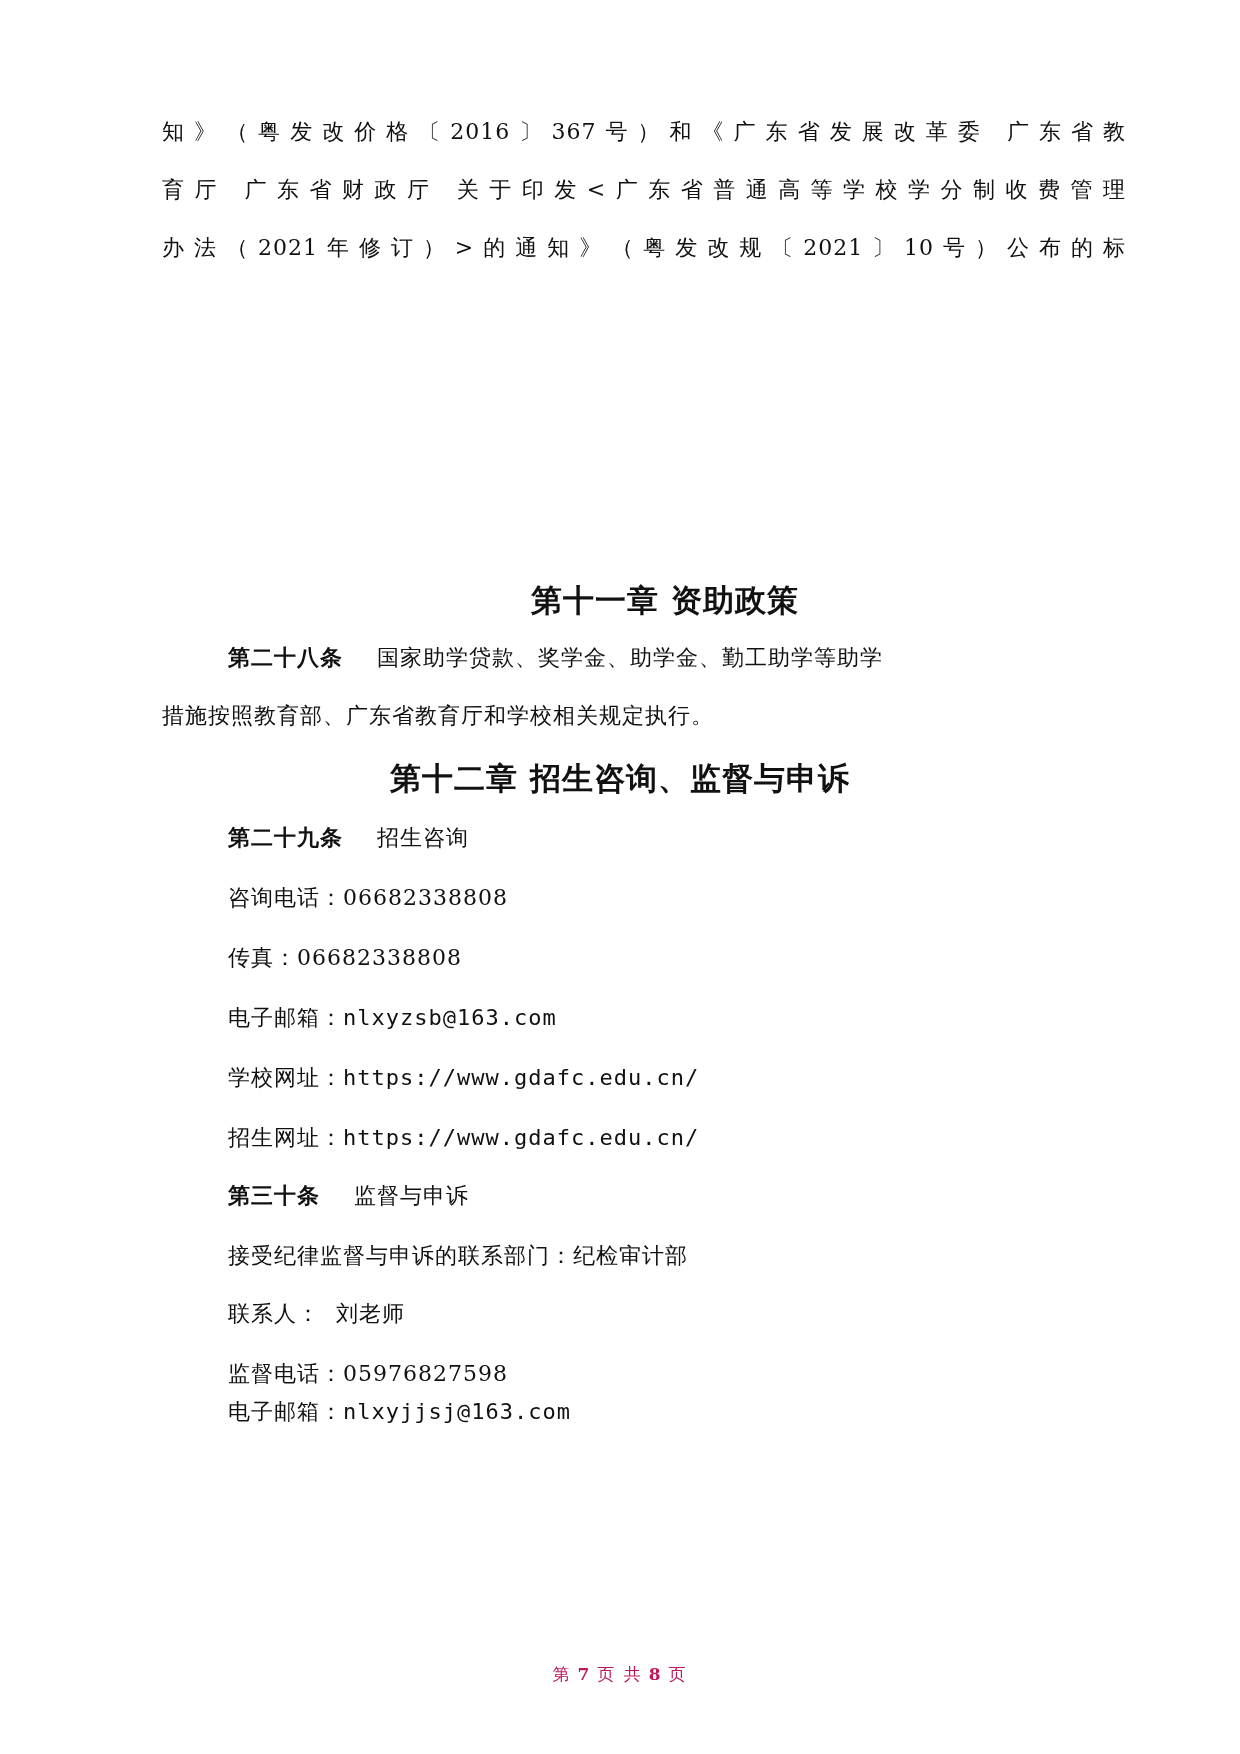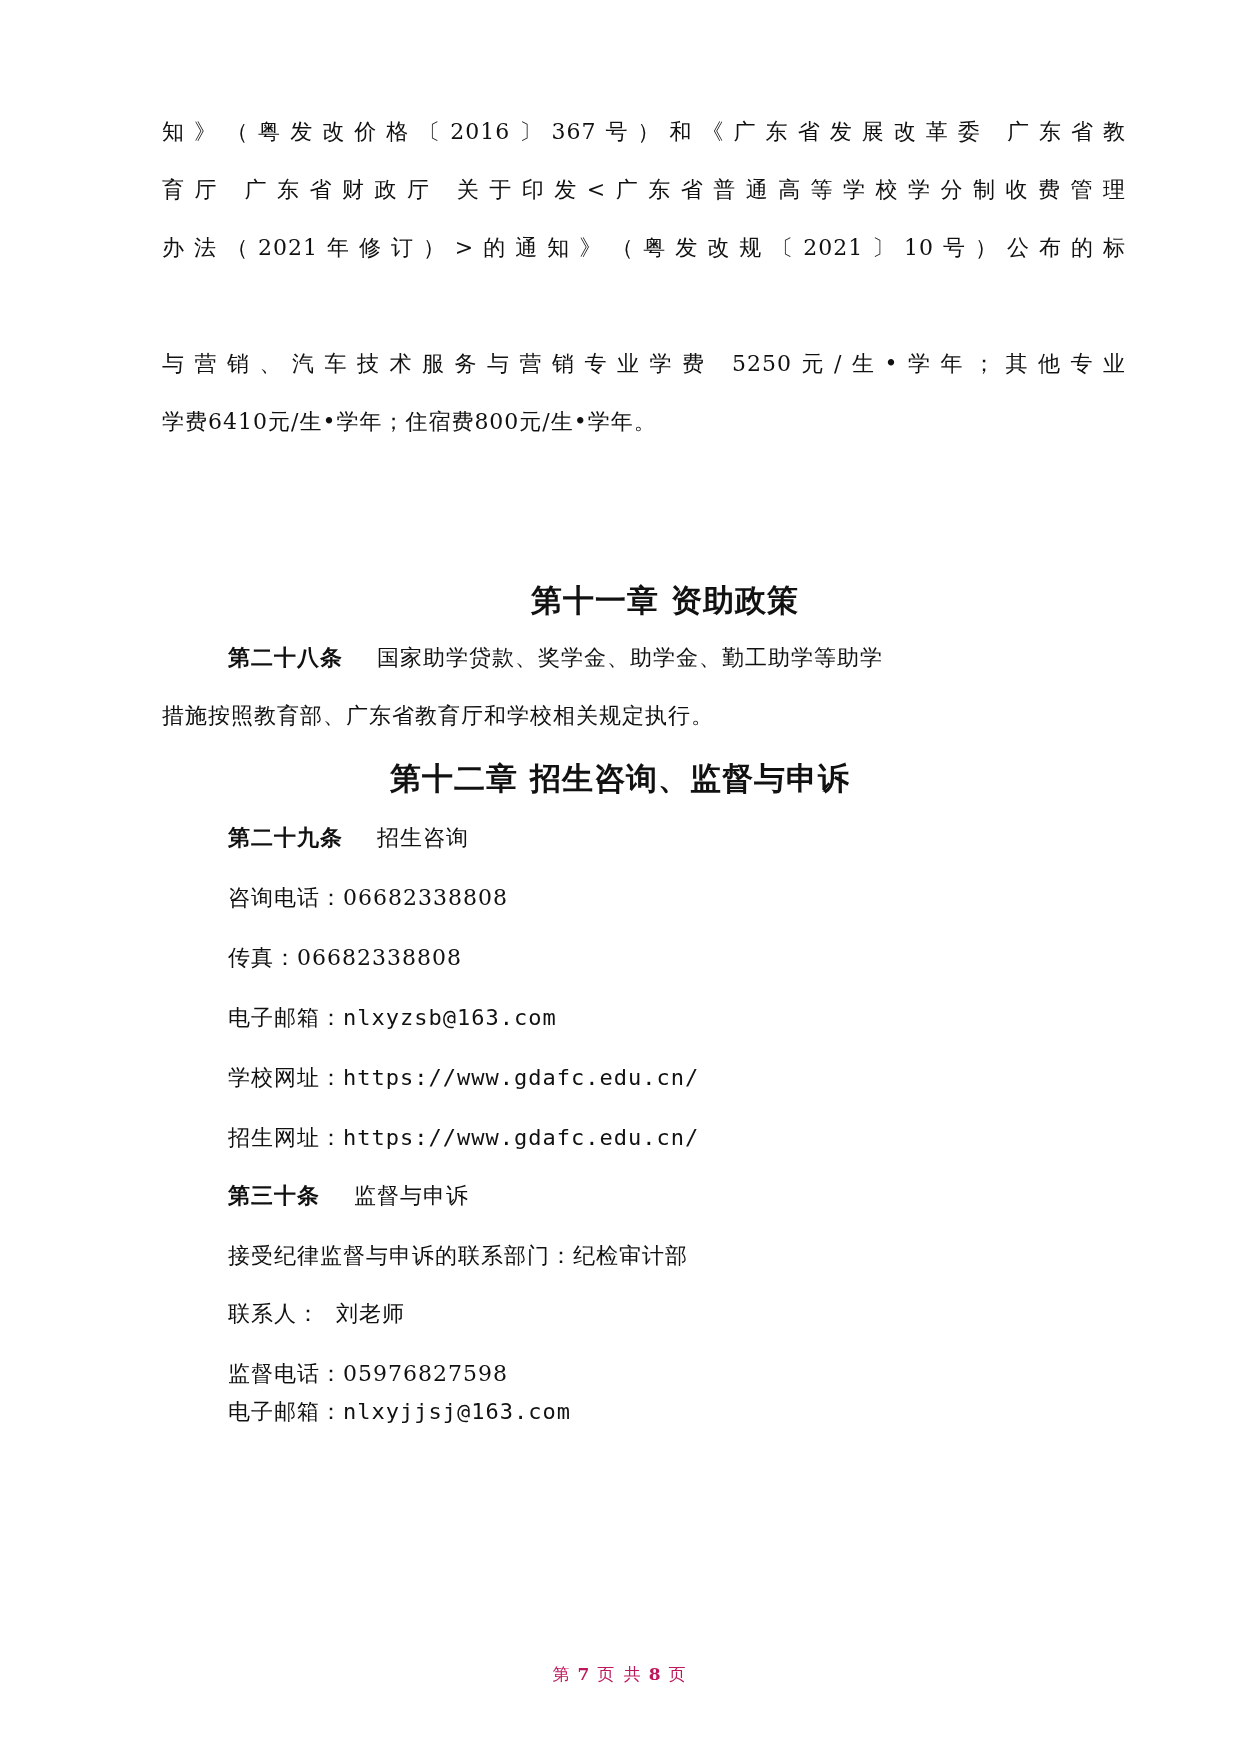--- a/index.html
+++ b/index.html
@@ -61,22 +61,20 @@
     .footer .num { font-weight: bold; margin: 0 6px; }
   </style>
 </head>
 <body>
 
 <div class="page">
 
   <div class="line body-line" style="top:112px;">知》（粤发改价格〔2016〕367号）和《广东省发展改革委 广东省教</div>
   <div class="line body-line" style="top:170px;">育厅 广东省财政厅 关于印发&lt;广东省普通高等学校学分制收费管理</div>
   <div class="line body-line" style="top:228px;">办法（2021年修订）&gt;的通知》（粤发改规〔2021〕10号）公布的标</div>
-  <div class="line body-line" style="top:344px;">与营销、汽车技术服务与营销专业学费 5250元/生•学年；其他专业</div>
-  <div class="line body-line last" style="top:402px;">学费6410元/生•学年；住宿费800元/生•学年。</div>
 
   <div class="heading" style="top:580px;padding-left:45px;">第十一章 资助政策</div>
 
   <div class="line indent" style="top:638px;">
     <span class="art-label">第二十八条</span><span>国家助学贷款、奖学金、助学金、勤工助学等助学</span>
   </div>
   <div class="line" style="top:696px;">措施按照教育部、广东省教育厅和学校相关规定执行。</div>
 
   <div class="heading" style="top:758px;">第十二章 招生咨询、监督与申诉</div>
 

